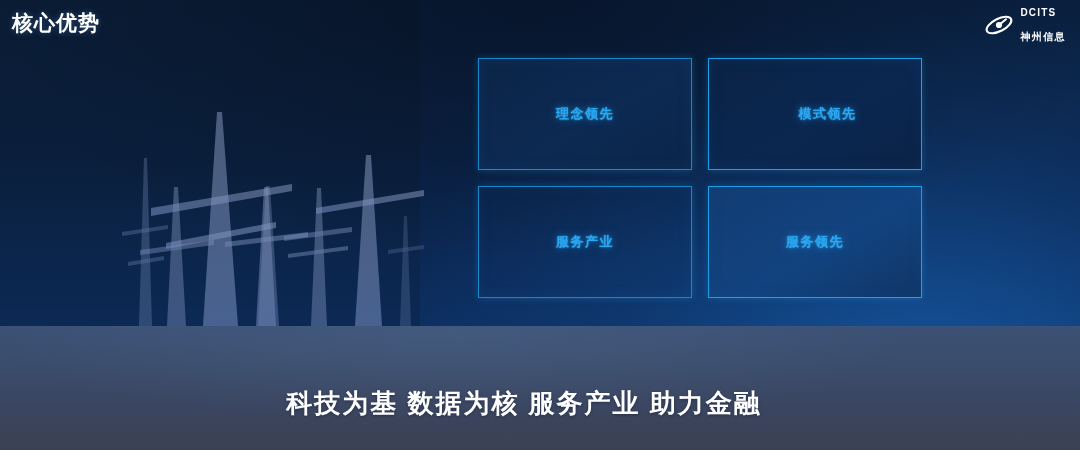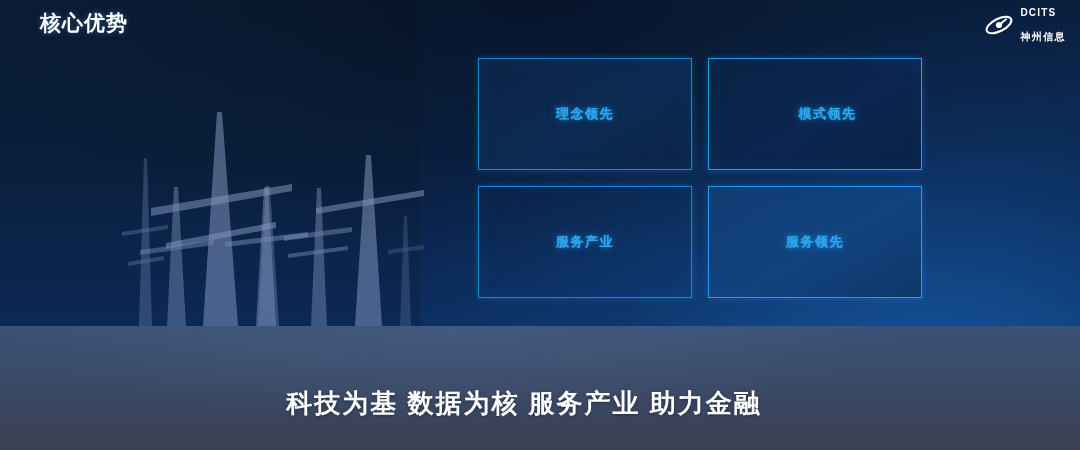--- a/index.html
+++ b/index.html
@@ -62,21 +62,20 @@
   
   .title {
     position: absolute;
     left: 12px; top: 9px;
     font-size: 21px;
     font-weight: bold;
     color: #ffffff;
     letter-spacing: 1px;
     text-shadow: 0 0 6px rgba(120,185,255,0.35);
     white-space: nowrap;
-    margin-left: 28px;
   }
 
   
   .logo {
     position: absolute;
     right: 14px; top: 8px;
     display: flex;
     align-items: center;
     gap: 6px;
   }

